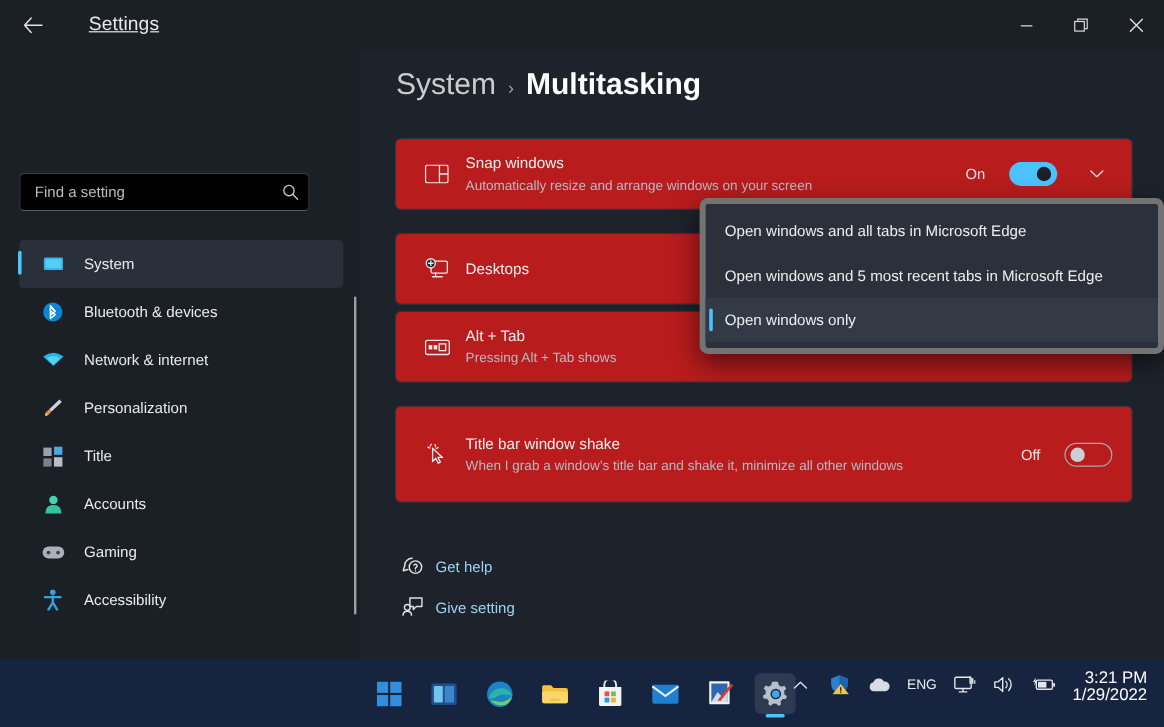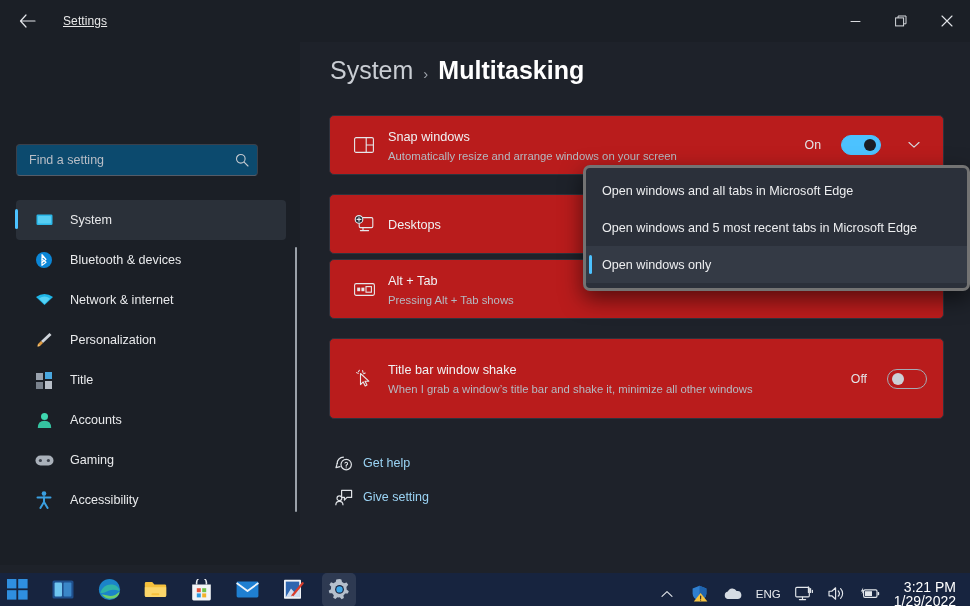--- a/index.html
+++ b/index.html
@@ -24,22 +24,22 @@
     display: flex; align-items: center;
   }
   .back-btn {
     width: 42px; height: 32px;
     margin-left: 6px;
     display: flex; align-items: center; justify-content: center;
     border-radius: 4px;
     cursor: pointer;
   }
   .app-title {
-    margin-left: 15px;
-    font-size: 12px;
+    margin-left: 26px;
+    font-size: 16px;
     color: #e8e8e8;
     letter-spacing: .1px;
     text-decoration: underline;
   }
   .wincontrols {
     position: absolute; right: 0; top: 0;
     display: flex; height: 42px;
   }
   .wc {
     width: 46px; height: 42px;
@@ -50,21 +50,21 @@
 
   
   .sidebar {
     position: absolute; left: 0; top: 42px;
     width: 300px; height: 523px;
     background: #1b1f26;
   }
   .searchbox {
     position: absolute; left: 16px; top: 102px;
     width: 242px; height: 32px;
-    background: #0c4a6e;
+    background: #000000;
     border: 1px solid #3a404b;
     border-bottom: 1px solid #555c68;
     border-radius: 4px;
     display: flex; align-items: center;
     padding: 0 8px 0 12px;
     cursor: text;
   }
   .searchbox input {
     flex: 1;
     background: transparent; border: none; outline: none;
@@ -162,21 +162,21 @@
     border-radius: 4px; cursor: pointer;
     color: #d6d9de;
   }
 
   
   .flyout {
     position: absolute;
     left: 583px; top: 165px;
     width: 387px;
     background: #2b303a;
-    border: 3px solid #737373;
+    border: 5px solid #737373;
     border-radius: 7px;
     padding: 4px 0 5px 0;
     box-shadow: 0 8px 22px rgba(0,0,0,.55);
     z-index: 40;
   }
   .fly-item {
     position: relative;
     height: 37px;
     display: flex; align-items: center;
     padding-left: 16px;
@@ -190,35 +190,35 @@
     content: ""; position: absolute;
     left: 3px; top: 9px;
     width: 3px; height: 19px;
     background: #4cc2ff;
     border-radius: 2px;
   }
 
   
   .links { position: absolute; left: 29px; top: 404px; }
   .link-row {
-    display: flex; align-items: center;
+    display: flex; align-items: flex-end;
     height: 34px; cursor: pointer;
   }
   .link-ico {
     width: 30px; display: flex; align-items: center; justify-content: center;
     color: #dfe2e6;
   }
   .link-txt { font-size: 12.5px; color: #9bd4f5; margin-left: 4px; }
 
   
   .taskbar {
     position: absolute; left: 0; bottom: 0;
-    width: 970px; height: 33px;
+    width: 970px; height: 56px;
     background: #17243f;
-    display: flex; align-items: center; 
+    display: flex; align-items: center; justify-content: center;
   }
   .tb-icons { display: flex; align-items: center; gap: 12px; }
   .tb-btn {
     position: relative;
     width: 34px; height: 34px;
     display: flex; align-items: center; justify-content: center;
     border-radius: 5px; cursor: pointer;
   }
   .tb-btn.active { background: rgba(255,255,255,.10); }
   .tb-btn.active::after {

